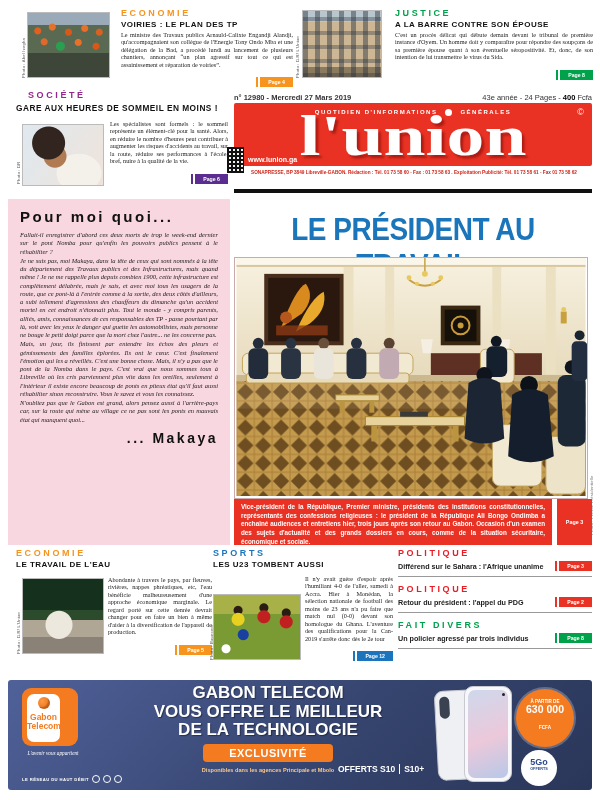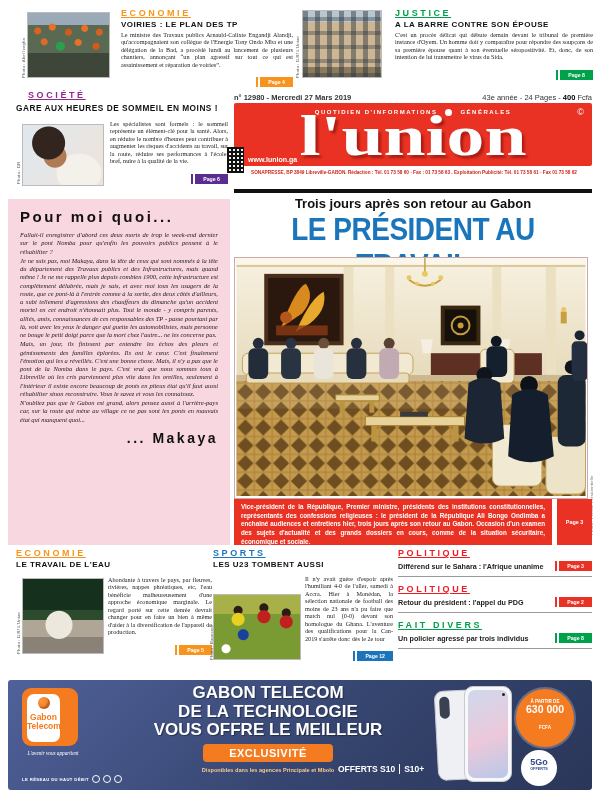--- a/index.html
+++ b/index.html
@@ -1,19 +1,19 @@
 <!DOCTYPE html>
 <html><head>
 <meta charset="utf-8">
 <style>
   html,body{margin:0;padding:0;background:#e8e8e8;}
   #page{position:relative;width:600px;height:800px;background:#fff;margin:0 auto;
         font-family:"Liberation Sans",sans-serif;overflow:hidden;color:#111;}
   .abs{position:absolute;}
-  .sec{font-weight:700;font-size:9px;letter-spacing:2.6px;text-decoration:underline;}
+  .sec{font-weight:700;font-size:9px;letter-spacing:2.6px;}
   .c-orange{color:#f7941d}.c-green{color:#00a14b}.c-purple{color:#93278f}
   .c-blue{color:#1c75bc}.c-red{color:#ed1c24}
   .bg-orange{background:#f7941d}.bg-green{background:#00a14b}.bg-purple{background:#5c2d91}
   .bg-blue{background:#1c75bc}.bg-red{background:#e93223}
   .atitle{font-weight:700;font-size:8px;letter-spacing:.5px;color:#111;margin:2px 0 2px;}
   .btxt{font-family:"Liberation Serif",serif;font-size:6.2px;line-height:1.2;
         text-align:justify;color:#1c1c1c;}
   .badge{color:#fff;font-size:5.2px;font-weight:700;padding:2px 8px;display:inline-block;
          position:relative;margin-left:6px;}
   .badge::before{content:"";position:absolute;left:-4px;top:0;bottom:0;width:2px;background:inherit;}
@@ -209,21 +209,20 @@
   <div class="abs" id="banner">
     <div class="tagline"><span>QUOTIDIEN D'INFORMATIONS</span><span class="tagdot"></span><span>GÉNÉRALES</span></div>
     <div id="union-title">l'union</div>
     <div class="copy">©</div>
     <div class="www">www.lunion.ga</div>
   </div>
   <div class="abs" id="qr"></div>
   <div class="abs" id="imprint">SONAPRESSE, BP 3849 Libreville-GABON. Rédaction : Tél. 01 73 58 60 - Fax : 01 73 58 63 . Exploitation Publicité: Tél. 01 73 58 61 - Fax 01 73 58 62</div>
 
   <div class="abs" id="blackbar"></div>
-  <div class="abs" id="kicker">Trois jours après son retour au Gabon</div>
   <div class="abs" id="headline">LE PRÉSIDENT AU TRAVAIL</div>
 
   <div class="abs" id="photo-main">
     <svg viewBox="0 0 352 240" width="352" height="238">
       <defs>
         <linearGradient id="wallg" x1="0" y1="0" x2="0" y2="1">
           <stop offset="0" stop-color="#f7f1e0"></stop>
             <stop offset="1" stop-color="#e6d9ba"></stop>
         </linearGradient>
         <pattern id="floorp" width="18" height="18" patternUnits="userSpaceOnUse">
@@ -362,22 +361,22 @@
     <div id="ad-logo">
       <div class="card">
         <span class="ball"></span>
         <div class="lt">Gabon</div>
         <div class="lt">Telecom</div>
       </div>
     </div>
     <div id="ad-tagline">L'avenir vous appartient</div>
     <div id="ad-center">
       <div class="hl">GABON TELECOM</div>
+      <div class="hl">VOUS OFFRE LE MEILLEUR</div>
       <div class="hl">DE LA TECHNOLOGIE</div>
-      <div class="hl">VOUS OFFRE LE MEILLEUR</div>
       <div id="ad-btn">EXCLUSIVITÉ</div>
       <div id="ad-avail">Disponibles dans les agences Principale et Mbolo</div>
     </div>
     <div id="ad-samsung"><span>OFFERTS S10</span><span class="plus">S10+</span></div>
     <div class="phone" id="phone-back">
         <span class="cam"></span>
       </div>
     <div class="phone" id="phone-front">
         <span class="scr"></span>
         <span class="dot"></span>

